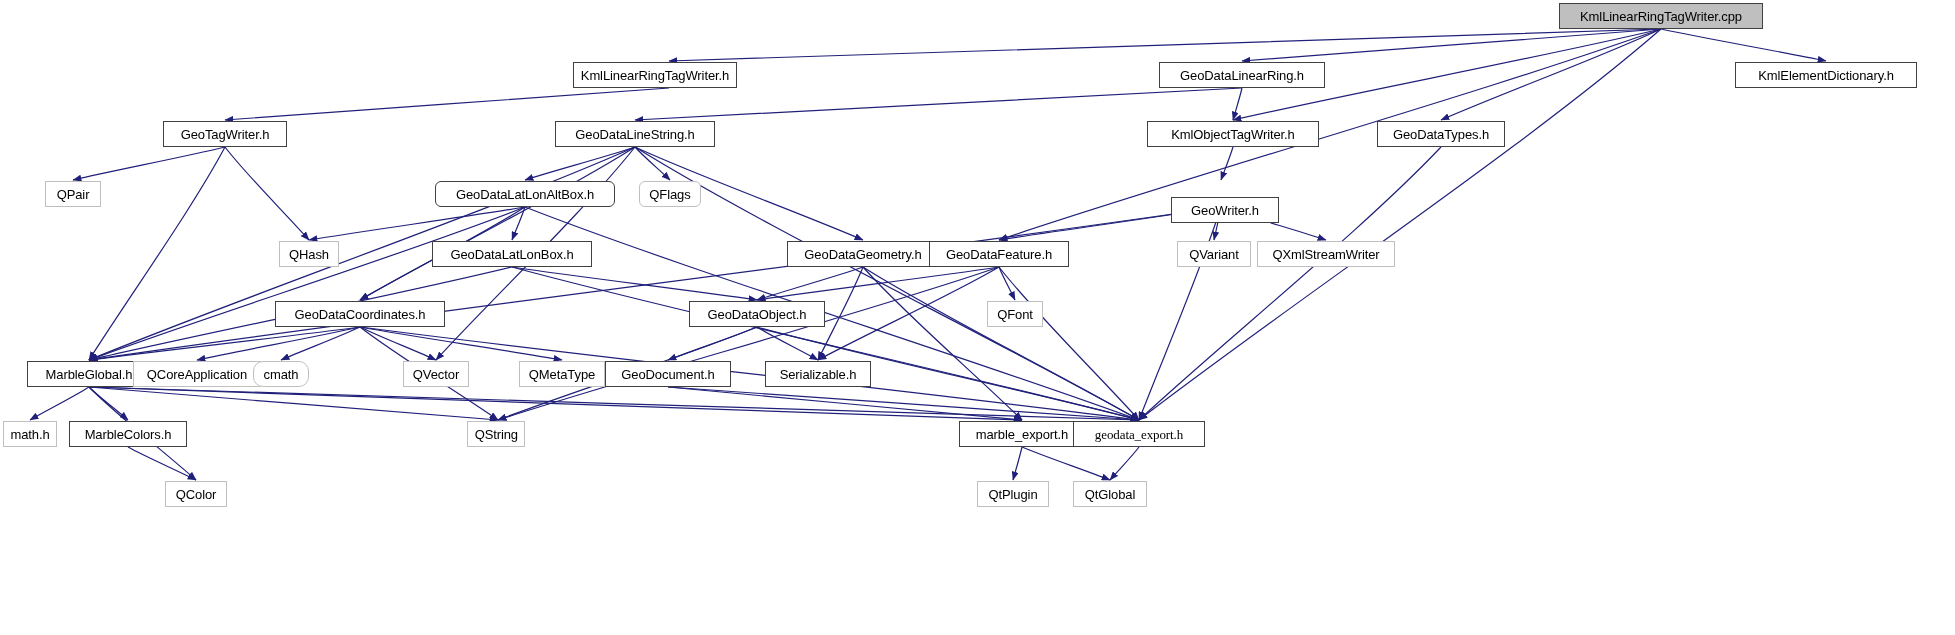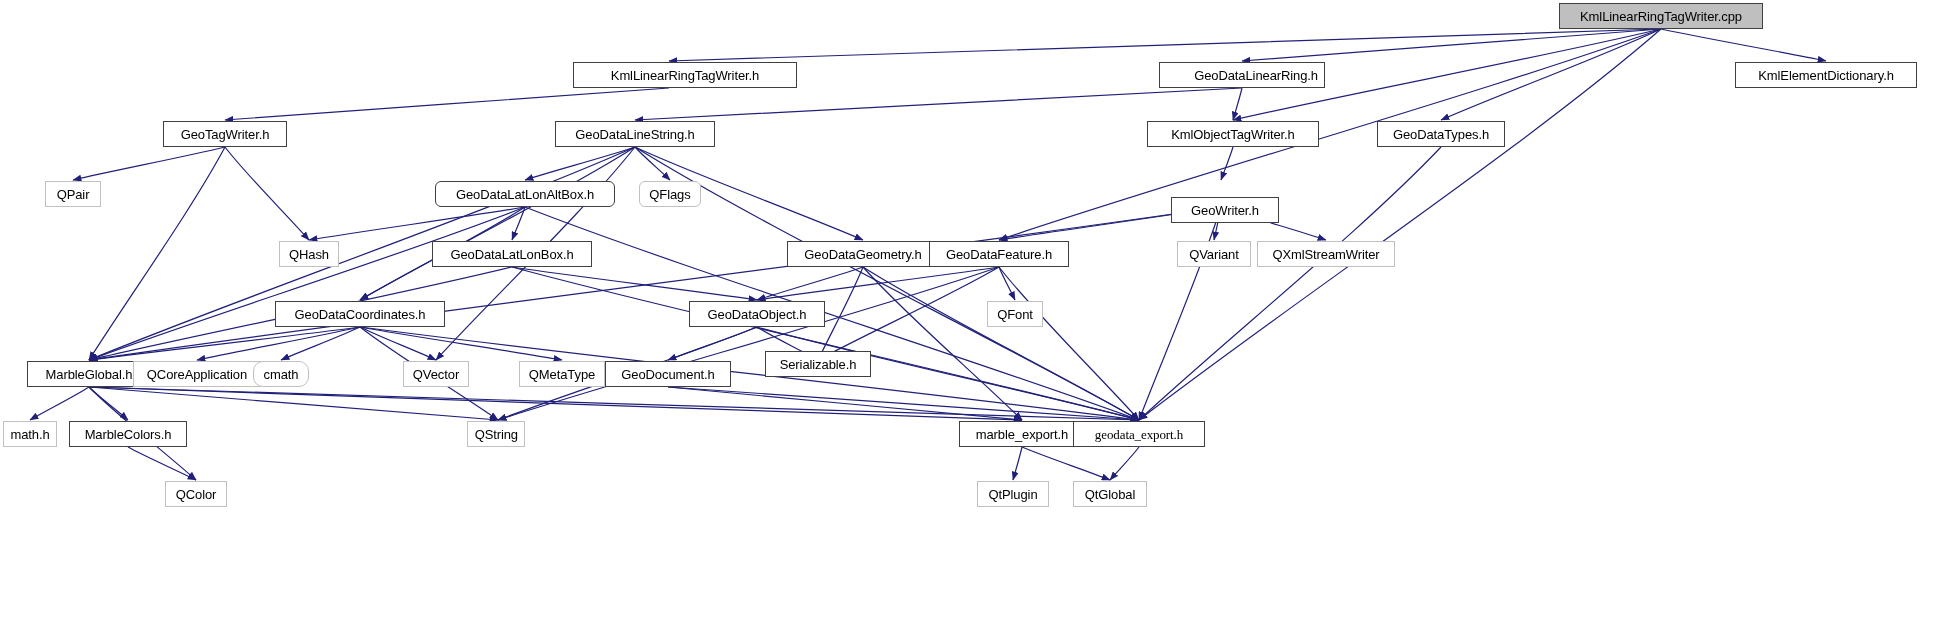--- a/index.html
+++ b/index.html
@@ -129,24 +129,24 @@
         <path d="M 128,447 C 145.8835615784815,456.9 176.4835615784815,470.1 196,480" fill="none" stroke="#20207a" stroke-width="1.2" marker-end="url(#arrowhead)"></path>
         <path d="M 1022,447 C 1019.7637790457563,456.9 1015.7137790457564,470.1 1013,480" fill="none" stroke="#20207a" stroke-width="1.2" marker-end="url(#arrowhead)"></path>
         <path d="M 1022,447 C 1045.3502812713562,456.9 1084.950281271356,470.1 1110,480" fill="none" stroke="#20207a" stroke-width="1.2" marker-end="url(#arrowhead)"></path>
         <path d="M 1139,447 C 1131.6240540065137,456.9 1118.5740540065137,470.1 1110,480" fill="none" stroke="#20207a" stroke-width="1.2" marker-end="url(#arrowhead)"></path>
       </g>
   </svg>
   <div id="nodes-group">
       <div class="node root internal" style="left: 1559px; top: 3px; width: 204px;">
         <span class="node-label">KmlLinearRingTagWriter.cpp</span>
       </div>
-      <div class="node internal" style="left: 573px; top: 62px; width: 224px;">
+      <div class="node internal" style="left: 573px; top: 62px; width: 164px;">
         <span class="node-label">KmlLinearRingTagWriter.h</span>
       </div>
-      <div class="node internal" style="left: 1159px; top: 62px; width: 166px; justify-content: flex-end;">
+      <div class="node internal" style="left: 1159px; top: 62px; width: 166px;">
         <span class="node-label">GeoDataLinearRing.h</span>
       </div>
       <div class="node internal" style="left: 1735px; top: 62px; width: 182px;">
         <span class="node-label">KmlElementDictionary.h</span>
       </div>
       <div class="node internal" style="left: 163px; top: 121px; width: 124px;">
         <span class="node-label">GeoTagWriter.h</span>
       </div>
       <div class="node internal" style="left: 555px; top: 121px; width: 160px;">
         <span class="node-label">GeoDataLineString.h</span>
@@ -207,21 +207,21 @@
       </div>
       <div class="node external" style="left: 403px; top: 361px; width: 66px;">
         <span class="node-label">QVector</span>
       </div>
       <div class="node external" style="left: 519px; top: 361px; width: 86px;">
         <span class="node-label">QMetaType</span>
       </div>
       <div class="node internal" style="left: 605px; top: 361px; width: 126px;">
         <span class="node-label">GeoDocument.h</span>
       </div>
-      <div class="node internal" style="left: 765px; top: 351px; width: 106px;">
+      <div class="node internal" style="left: 765px; top: 361px; width: 106px;">
         <span class="node-label">Serializable.h</span>
       </div>
       <div class="node external" style="left: 3px; top: 421px; width: 54px;">
         <span class="node-label">math.h</span>
       </div>
       <div class="node internal" style="left: 69px; top: 421px; width: 118px;">
         <span class="node-label">MarbleColors.h</span>
       </div>
       <div class="node external" style="left: 467px; top: 421px; width: 58px; justify-content: flex-end;">
         <span class="node-label">QString</span>

